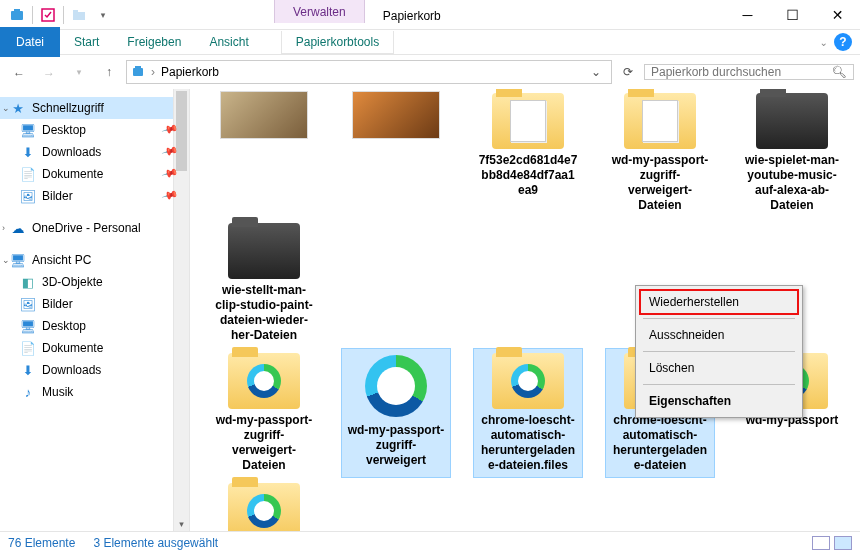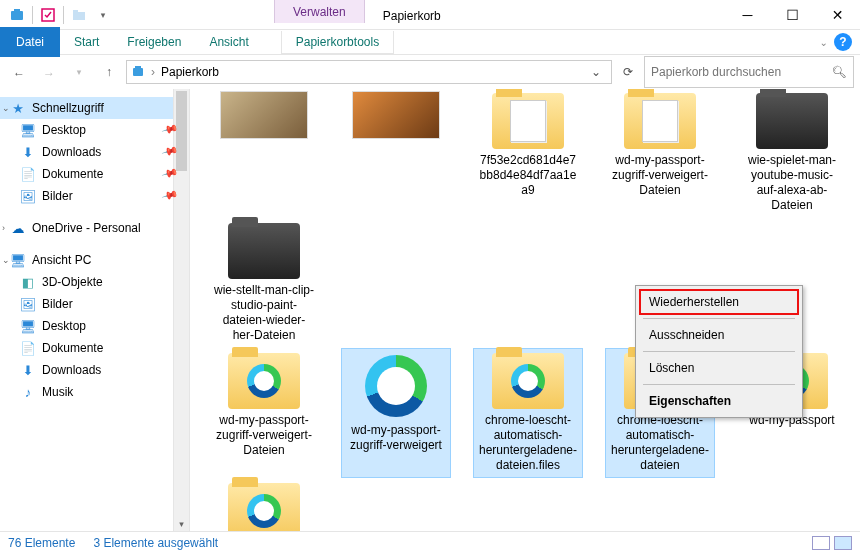--- a/index.html
+++ b/index.html
@@ -26,41 +26,41 @@
   .help-circle { width:18px; height:18px; border-radius:50%; background:#1e90ff; color:#fff; font-size:12px; display:flex; align-items:center; justify-content:center; font-weight:bold;}
 
   
   .navrow { height: 34px; display: flex; align-items: center; padding: 4px 6px; gap: 4px; }
   .nav-btn { width: 26px; height: 26px; display: flex; align-items: center; justify-content: center; color: #555; }
   .nav-btn.disabled { color: #bbb; }
   .addr { flex: 1; height: 24px; border: 1px solid #ccc; display: flex; align-items: center; padding: 0 4px; gap: 6px; }
   .addr .sep { color:#888; }
   .addr-arrow { margin-left: auto; padding: 0 6px; color: #555; }
   .refresh { width: 24px; height: 24px; display:flex; align-items:center; justify-content:center; color:#555; }
-  .search { width: 210px; height: 32px; border: 1px solid #ccc; display: flex; align-items: center; padding: 0 6px; color: #888; }
+  .search { width: 210px; height: 16px; border: 1px solid #ccc; display: flex; align-items: center; padding: 0 6px; color: #888; }
   .search input { border:none; outline:none; flex:1; font-size:12px; color:#888; background:transparent; }
   .search .mag { color:#555; }
 
   
   .body { display: flex; height: 442px; }
   .sidebar { width: 190px; border-right: 1px solid #e5e5e5; padding: 8px 0; overflow: hidden; position:relative; }
   .side-group { margin-bottom: 10px; }
   .side-item { display: flex; align-items: center; padding: 3px 8px 3px 20px; gap: 6px; font-size: 12px; }
   .side-item.head { font-weight: normal; padding-left: 10px; }
   .side-item.head.quick { background: #cce8ff; }
   .pin { margin-left: auto; color: #777; font-size: 11px; transform: rotate(30deg); padding-right:4px;}
   .side-icon { width: 16px; height: 16px; display:flex; align-items:center; justify-content:center; font-size:13px; }
   .side-fold { position:absolute; left:2px; font-size:9px; color:#666; }
   .side-scroll { position:absolute; right:0; top:0; bottom:0; width:16px; background:#f0f0f0; border-left:1px solid #e5e5e5;}
   .side-scroll .thumb { position:absolute; left:2px; right:2px; top:2px; height:80px; background:#cdcdcd;}
   .side-scroll .arr { position:absolute; left:0; right:0; text-align:center; font-size:9px; color:#666;}
 
   .content { flex: 1; position: relative; overflow: hidden; }
   .grid { display: flex; flex-wrap: wrap; align-content: flex-start; padding: 0 10px 4px 20px; gap: 0 24px; }
-  .item { width: 108px; display: flex; flex-direction: column; align-items: center; text-align: center; font-size: 12px; line-height: 1.25; padding: 4px; margin-bottom: 2px;}
+  .item { width: 108px; display: flex; flex-direction: column; align-items: center; text-align: center; font-size: 12px; line-height: 1.25; padding: 4px; margin-bottom: 2px; font-weight: bold;}
   .item.selected { background: #cce8ff; outline: 1px solid #99d1ff; }
   .thumb-folder { width: 72px; height: 56px; background: linear-gradient(#ffe9a8,#f5c85a); border-radius: 4px; position:relative; display:flex; align-items:center; justify-content:center; margin-bottom:4px; }
   .thumb-folder::before { content:""; position:absolute; top:-6px; left:4px; width:26px; height:10px; background:#f5c85a; border-radius:2px 2px 0 0;}
   .thumb-img { width: 88px; height: 48px; background: linear-gradient(135deg,#c9b48a,#7a5e3b); margin-top:-2px; margin-bottom:4px; border:1px solid #ddd;}
   .thumb-img.photo2 { background: linear-gradient(135deg,#e08a3d,#6d3b15);}
   .thumb-round { width: 62px; height: 62px; border-radius: 50%; background: conic-gradient(#36c752 0 120deg, #0c59a4 120deg 250deg, #33c3f0 250deg 360deg); margin: 2px 0 6px; position:relative; }
   .thumb-round::after { content:""; position:absolute; inset:12px; background:#fff; border-radius:50%; }
   .thumb-folder .edge { width:34px; height:34px; border-radius:50%; background: conic-gradient(#36c752 0 120deg, #0c59a4 120deg 250deg, #33c3f0 250deg 360deg); position:relative;}
   .thumb-folder .edge::after { content:""; position:absolute; inset:7px; background:#fff; border-radius:50%;}
   .thumb-folder .doc { width:36px; height:42px; background:#fff; border:1px solid #ccc; box-shadow:1px 1px 0 #eee;}

